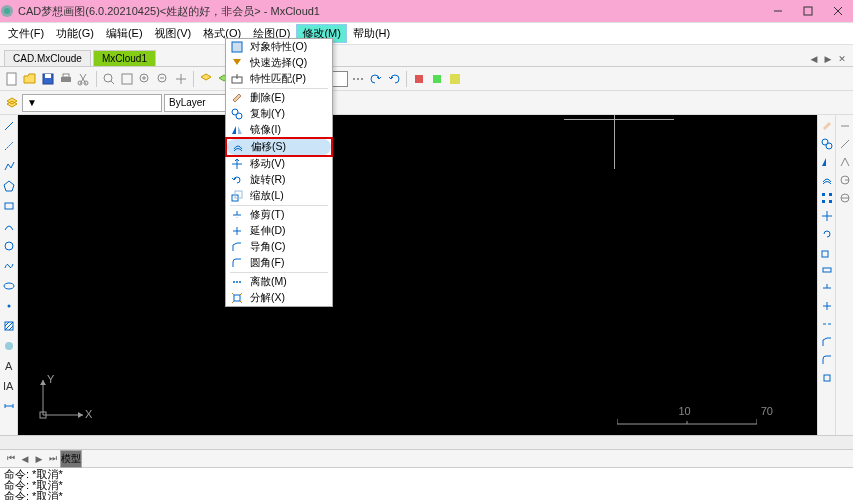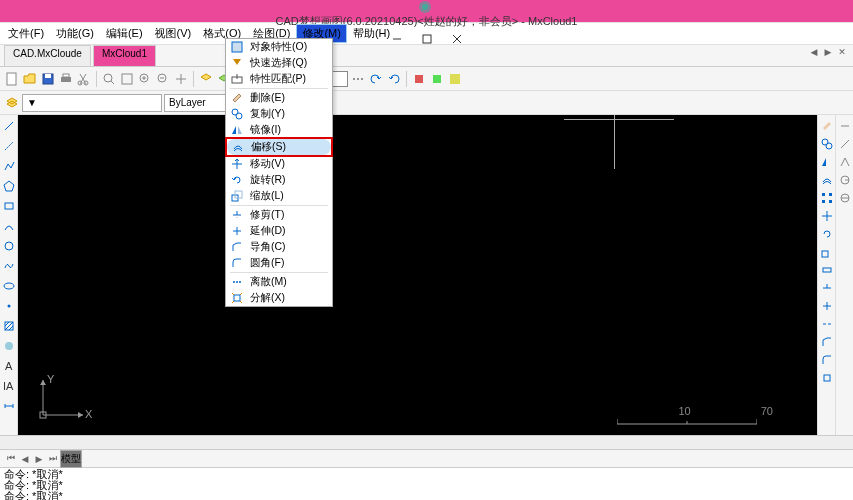--- a/index.html
+++ b/index.html
@@ -1,30 +1,30 @@
 <!DOCTYPE html>
 <html><head>
 <meta charset="utf-8">
 <style>
 * { margin: 0; padding: 0; box-sizing: border-box; font-family: "Microsoft YaHei", SimSun, sans-serif; font-size: 11px; }
 body { background: #fff; width: 853px; height: 500px; overflow: hidden; position: relative; }
 
-.titlebar { height: 23px; background: #ec4899; display: flex; align-items: center; padding: 0 0; border-bottom: 1px solid #e0e0e0; flex-direction: column; }
+.titlebar { height: 23px; background: #f9a8d4; display: flex; align-items: center; padding: 0 0; border-bottom: 1px solid #e0e0e0; }
 .titlebar .app-icon { width: 14px; height: 14px; margin-right: 4px; color: #4a9; }
 .titlebar .title-text { flex: 1; color: #333; }
 .titlebar .win-controls { display: flex; gap: 0; }
 .titlebar .win-btn { width: 30px; height: 20px; display: flex; align-items: center; justify-content: center; color: #333; }
 
 .menubar { height: 22px; background: #fff; display: flex; align-items: center; padding: 0 2px; border-bottom: 1px solid #e0e0e0; }
 .menubar .menu-item { padding: 4px 6px; cursor: default; }
-.menubar .menu-item.active { background: #1d4ed8; border: 1px solid #99c9ee; padding: 1px 5px; }
-
-.doc-tabs { height: 22px; background: #f5f5f5; display: flex; padding: 0 4px; border-bottom: 1px solid #ccc; }
+.menubar .menu-item.active { background: #5eead4; border: 1px solid #99c9ee; padding: 1px 5px; }
+
+.doc-tabs { height: 22px; background: #f5f5f5; display: flex; align-items: flex-end; padding: 0 4px; border-bottom: 1px solid #ccc; }
 .doc-tab { padding: 2px 8px; background: #eee; border: 1px solid #ccc; border-bottom: none; margin-right: 2px; font-size: 10px; }
-.doc-tab.active { background: #ec4899; }
+.doc-tab.active { background: #84cc16; }
 .doc-tabs .nav-arrows { margin-left: auto; display: flex; gap: 0; }
 .nav-arrow { width: 14px; height: 14px; display: flex; align-items: center; justify-content: center; font-size: 9px; color: #666; }
 
 .toolbar-row { height: 24px; background: #f5f5f5; display: flex; align-items: center; padding: 0 4px; gap: 2px; border-bottom: 1px solid #ddd; }
 .tb-btn { width: 16px; height: 16px; display: flex; align-items: center; justify-content: center; }
 .tb-sep { width: 1px; height: 16px; background: #ccc; margin: 0 2px; }
 .tb-combo { height: 18px; border: 1px solid #aaa; background: #fff; padding: 0 4px; display: flex; align-items: center; font-size: 10px; min-width: 60px; }
 .tb-swatch { width: 18px; height: 16px; background: #fff; border: 1px solid #888; }
 
 .main-area { position: relative; height: 320px; display: flex; }

